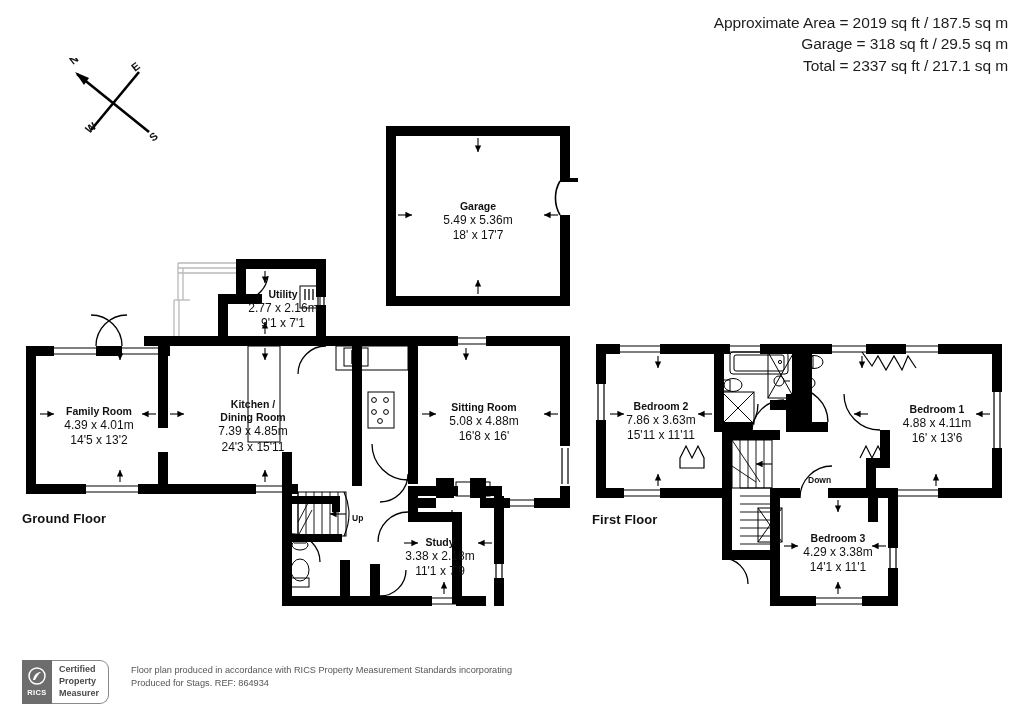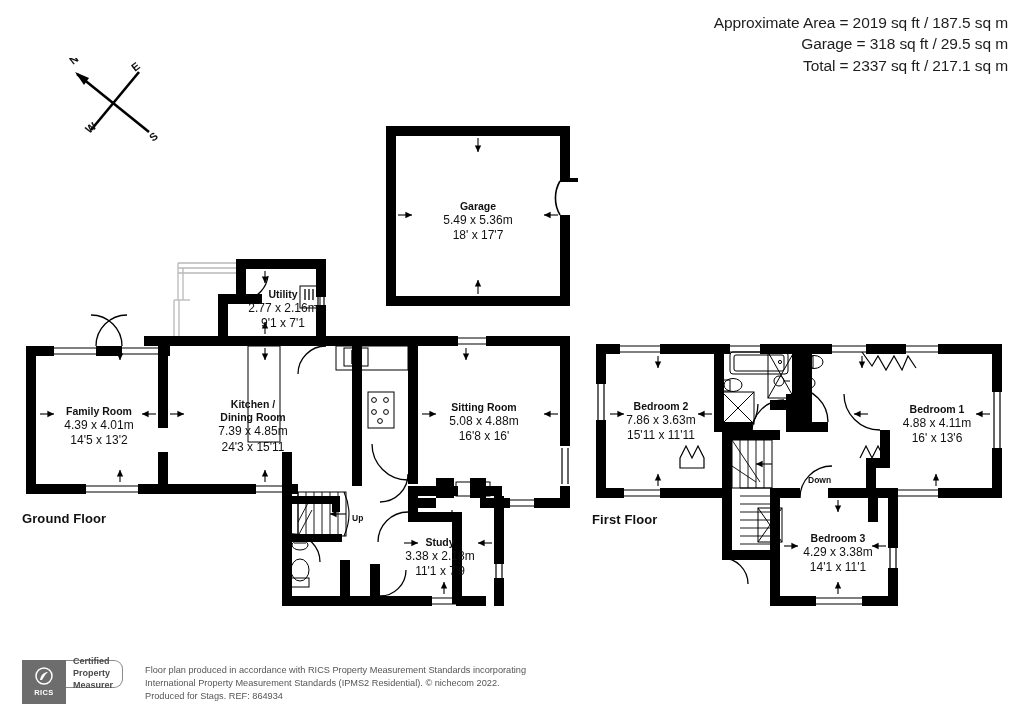--- a/index.html
+++ b/index.html
@@ -45,28 +45,28 @@
   #down-label{left:808px;top:475px;}
 
   
   #compass{position:absolute;left:63px;top:58px;width:120px;height:92px;}
   #compass text{font-size:11px;font-weight:bold;fill:#111;font-family:"Liberation Sans",sans-serif;}
 
   
   #footer{position:absolute;left:22px;top:660px;display:flex;align-items:flex-start;}
   #rics-badge{display:flex;align-items:stretch;height:44px;}
   #rics-mark{
-    width:44px;height:44px;background:#6d6d6d;display:flex;flex-direction:column;
+    width:30px;height:44px;background:#6d6d6d;display:flex;flex-direction:column;
     align-items:center;justify-content:center;color:#fff;
   }
   #rics-mark .rics-word{font-size:7.5px;font-weight:bold;letter-spacing:0.4px;margin-top:1px;}
   #rics-text-box{
     border:1.2px solid #8a8a8a;border-radius:0 9px 9px 0;border-left:none;
-    padding:3px 9px 3px 7px;display:flex;flex-direction:column;justify-content:center;
-    height:28px;box-sizing:border-box;
+    padding:3px 9px 3px 7px;display:flex;flex-direction:column;justify-content:flex-start;
+    height:44px;box-sizing:border-box;
   }
   #rics-text-box div{font-size:9px;font-weight:bold;color:#4a4a4a;line-height:1.32;}
   #credit{margin-left:22px;padding-top:4px;}
   #credit div{font-size:9.2px;color:#555;line-height:1.42;white-space:nowrap;}
 </style>
 </head>
 <body>
 
 <div id="plan-root">
 
@@ -546,18 +546,17 @@
         <div class="rics-word">RICS</div>
       </div>
       <div id="rics-text-box">
         <div>Certified</div>
         <div>Property</div>
         <div>Measurer</div>
       </div>
     </div>
     <div id="credit">
       <div>Floor plan produced in accordance with RICS Property Measurement Standards incorporating</div>
-      <div>International Property Measurement Standards (IPMS2 Residential).   © nichecom 2022.</div>
       <div>Produced for Stags.   REF: 864934</div>
     </div>
   </div>
 
 </div>
 
 </body></html>

